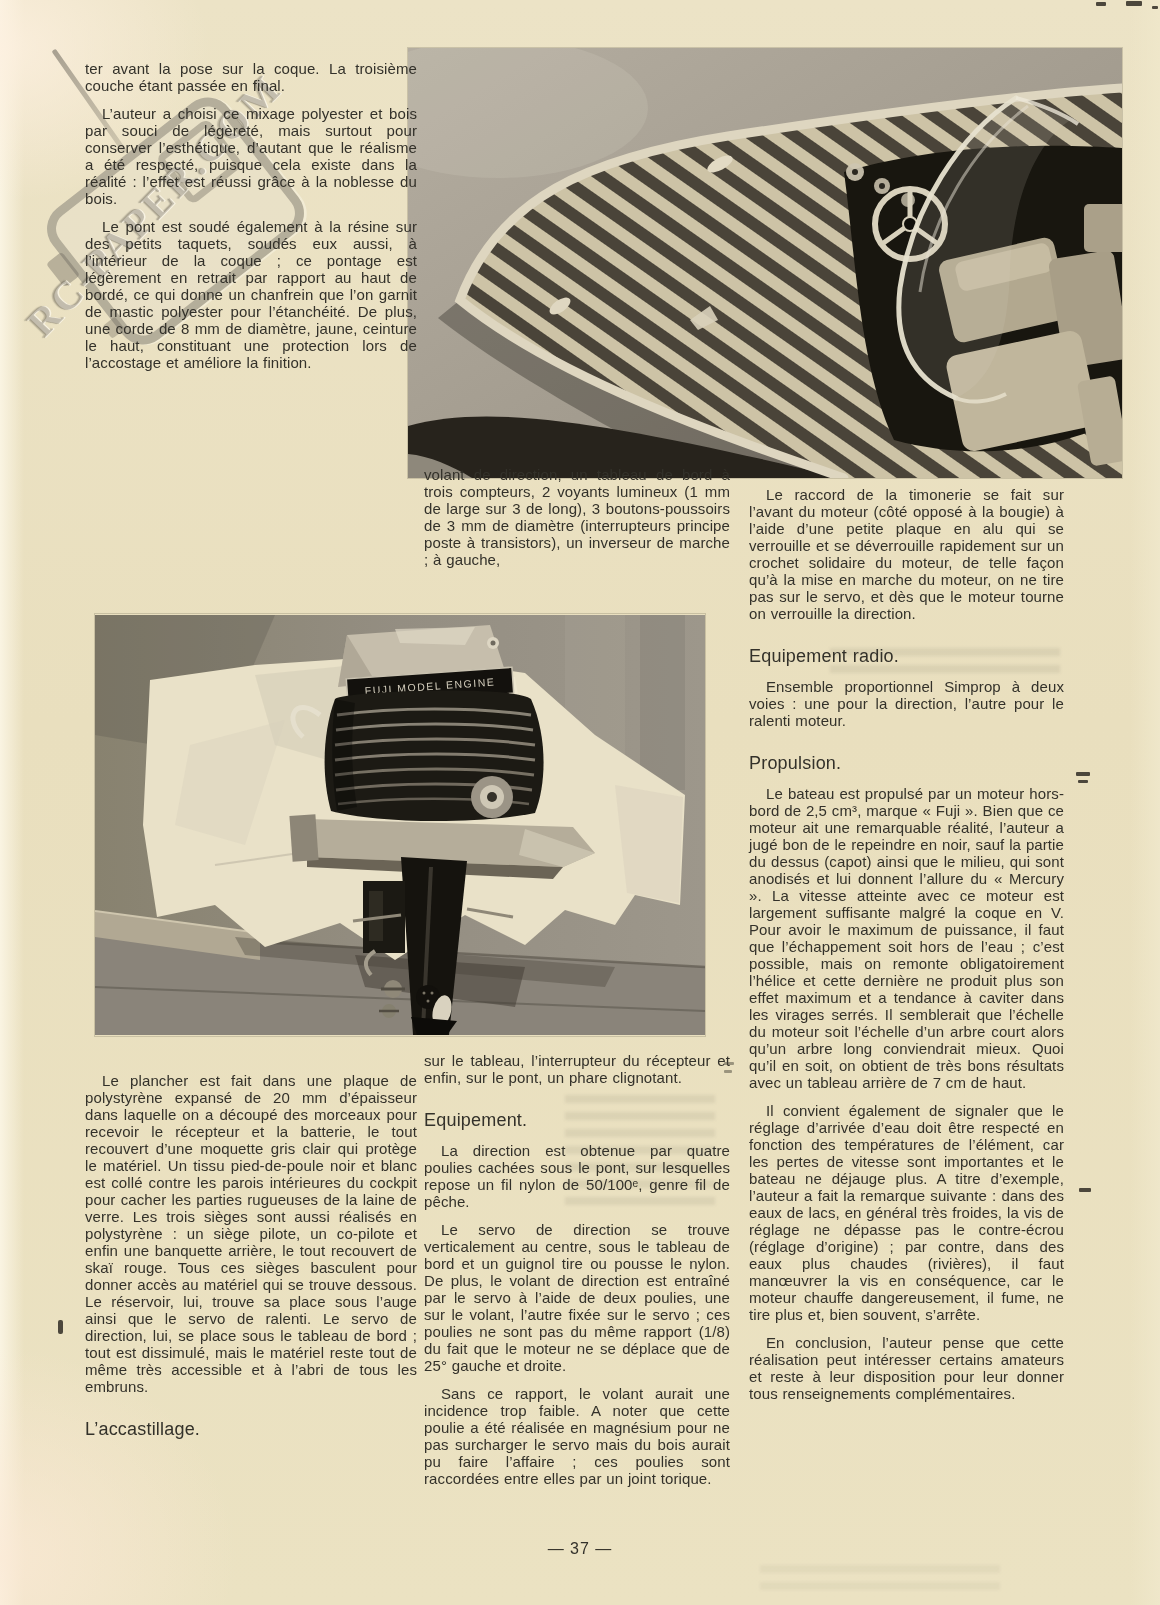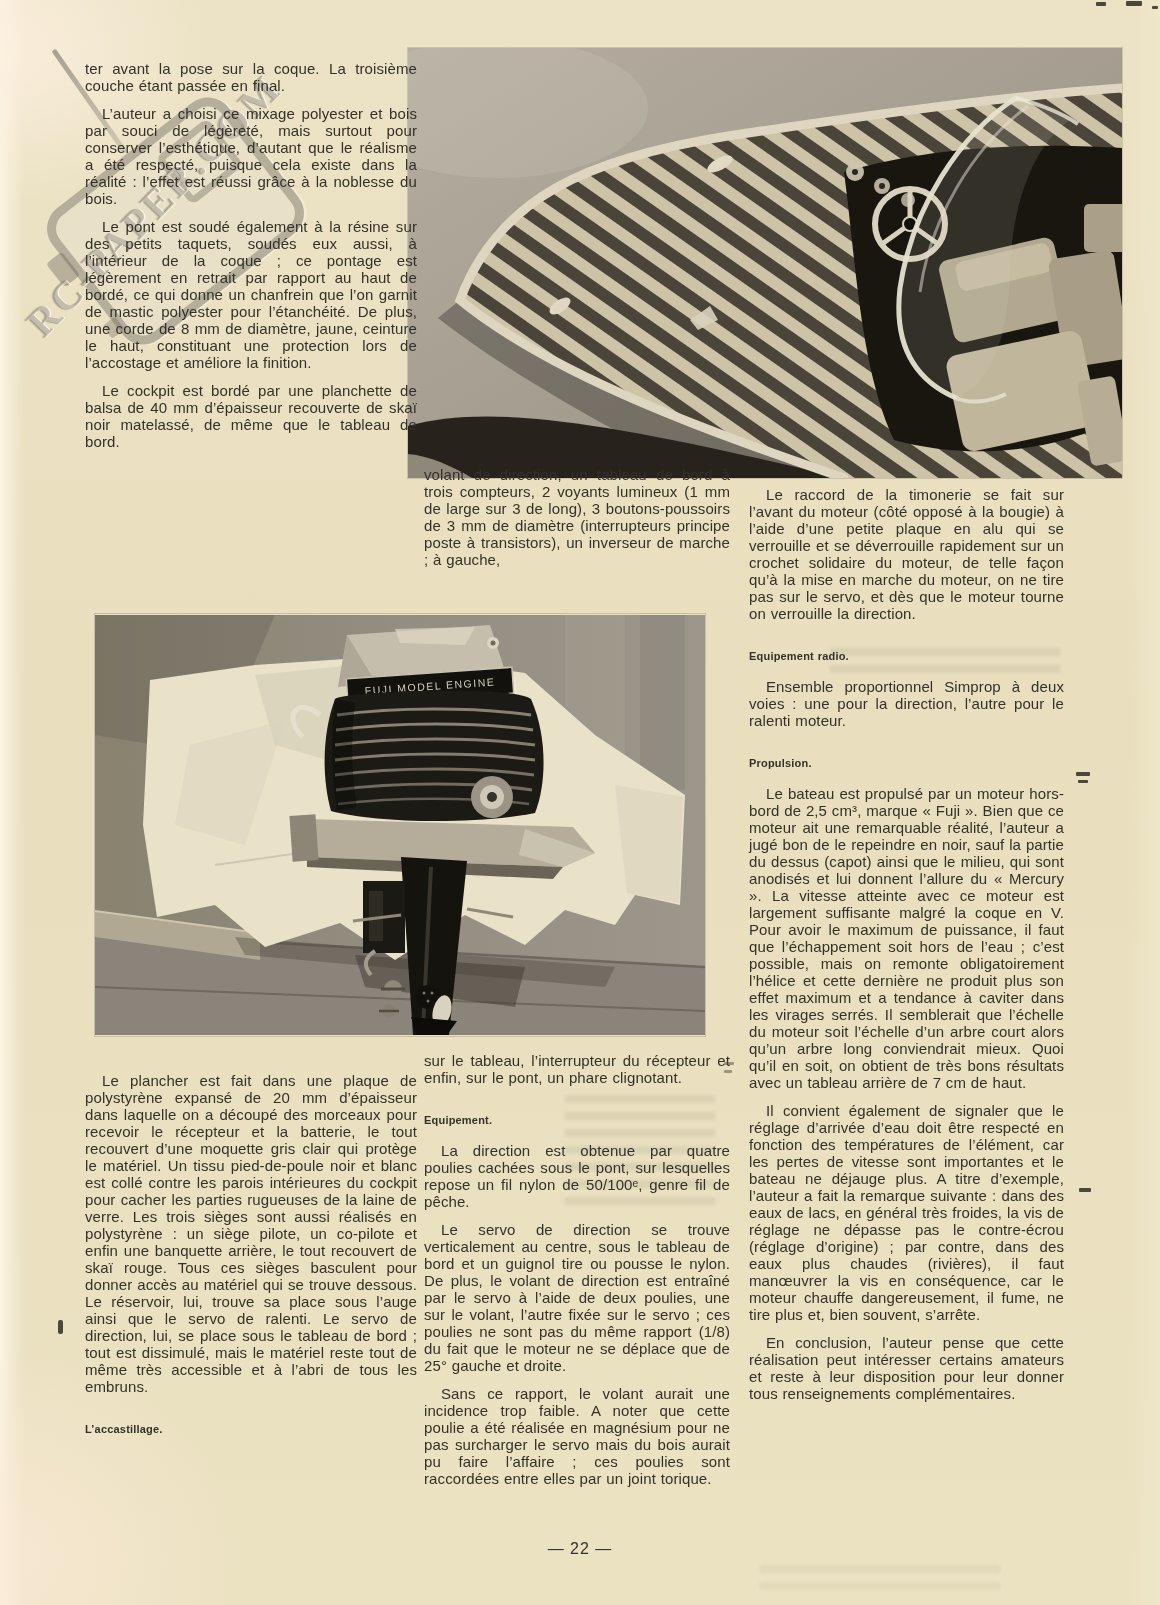--- a/index.html
+++ b/index.html
@@ -11,21 +11,21 @@
       radial-gradient(340px 300px at 0% 97%, rgba(251,233,214,.8), rgba(251,233,214,0) 70%),
       linear-gradient(90deg, #faf4e2 0px, rgba(250,244,226,0) 24px),
       linear-gradient(270deg, #efe7ca 0px, rgba(239,231,202,0) 30px),
       linear-gradient(180deg, #ece3c6 0%, #e9dfbe 45%, #ebe2c2 100%);
   }
   .col{position:absolute;text-align:justify;font-size:15px;line-height:17px;
        letter-spacing:.1px;word-spacing:.5px;z-index:2;}
   .para{margin:0;text-indent:17px;}
   .para + .para{margin-top:11px;}
   .para.flush{text-indent:0;}
-  .heading{margin:26px 0 13px;font-size:11px;font-weight:700;text-indent:0;letter-spacing:.2px;}
+  .heading{margin:26px 0 13px;font-size:18px;font-weight:400;text-indent:0;letter-spacing:.2px;}
   .col1-top{left:85px;top:60px;width:332px;}
   .col2-top{left:424px;top:466px;width:306px;}
   .col3{left:749px;top:486px;width:315px;}
   .col1-bottom{left:85px;top:1072px;width:332px;}
   .col2-bottom{left:424px;top:1052px;width:306px;}
   figure.photo{margin:0;position:absolute;z-index:2;box-shadow:0 0 0 1px rgba(70,64,52,.2);}
   .photo-top{left:408px;top:48px;width:714px;height:430px;}
   .photo-motor{left:95px;top:614px;width:610px;height:422px;}
   .footer{position:absolute;left:380px;top:1540px;width:400px;text-align:center;
           font-size:16px;letter-spacing:1px;z-index:2;}
@@ -116,21 +116,20 @@
     <ellipse cx="152" cy="258" rx="12" ry="6" fill="#dfd7c1" transform="rotate(-35 152 258)"></ellipse>
     <path d="M282,272 L302,258 L310,272 L290,282 Z" fill="#d9d1bb" opacity="0.9"></path>
   </g>
 </svg>
 </figure>
 
 <section class="col col1-top">
     <p class="para flush">ter avant la pose sur la coque. La troisième couche étant passée en final.</p>
     <p class="para">L’auteur a choisi ce mixage polyester et bois par souci de légèreté, mais surtout pour conserver l’esthétique, d’autant que le réalisme a été respecté, puisque cela existe dans la réalité : l’effet est réussi grâce à la noblesse du bois.</p>
     <p class="para">Le pont est soudé également à la résine sur des petits taquets, soudés eux aussi, à l’intérieur de la coque ; ce pontage est légèrement en retrait par rapport au haut de bordé, ce qui donne un chanfrein que l’on garnit de mastic polyester pour l’étanchéité. De plus, une corde de 8 mm de diamètre, jaune, ceinture le haut, constituant une protection lors de l’accostage et améliore la finition.</p>
-    <p class="para">Le cockpit est bordé par une planchette de balsa de 40 mm d’épaisseur recouverte de skaï noir matelassé, de même que le tableau de bord.</p>
   </section>
 <section class="col col2-top">
     <p class="para flush">volant de direction, un tableau de bord à trois compteurs, 2 voyants lumineux (1 mm de large sur 3 de long), 3 boutons-poussoirs de 3 mm de diamètre (interrupteurs principe poste à transistors), un inverseur de marche ; à gauche,</p>
   </section>
 <section class="col col3">
     <p class="para">Le raccord de la timonerie se fait sur l’avant du moteur (côté opposé à la bougie) à l’aide d’une petite plaque en alu qui se verrouille et se déverrouille rapidement sur un crochet solidaire du moteur, de telle façon qu’à la mise en marche du moteur, on ne tire pas sur le servo, et dès que le moteur tourne on verrouille la direction.</p>
     <h3 class="heading">Equipement radio.</h3>
     <p class="para">Ensemble proportionnel Simprop à deux voies : une pour la direction, l’autre pour le ralenti moteur.</p>
     <h3 class="heading">Propulsion.</h3>
     <p class="para">Le bateau est propulsé par un moteur hors-bord de 2,5 cm³, marque « Fuji ». Bien que ce moteur ait une remarquable réalité, l’auteur a jugé bon de le repeindre en noir, sauf la partie du dessus (capot) ainsi que le milieu, qui sont anodisés et lui donnent l’allure du « Mercury ». La vitesse atteinte avec ce moteur est largement suffisante malgré la coque en V. Pour avoir le maximum de puissance, il faut que l’échappement soit hors de l’eau ; c’est possible, mais on remonte obligatoirement l’hélice et cette dernière ne produit plus son effet maximum et a tendance à caviter dans les virages serrés. Il semblerait que l’échelle du moteur soit l’échelle d’un arbre court alors qu’un arbre long conviendrait mieux. Quoi qu’il en soit, on obtient de très bons résultats avec un tableau arrière de 7 cm de haut.</p>
@@ -223,21 +222,21 @@
     <circle cx="333" cy="382" r="12" fill="#12100c"></circle>
     <circle cx="329" cy="378" r="1.5" fill="#7a7466"></circle>
         <circle cx="337" cy="378" r="1.5" fill="#7a7466"></circle>
         <circle cx="333" cy="386" r="1.5" fill="#7a7466"></circle>
     <ellipse cx="347" cy="396" rx="9" ry="16" fill="#d9d2bf" transform="rotate(14 347 396)"></ellipse>
     <polygon points="316,402 362,406 352,420 322,420" fill="#0d0c09"></polygon>
   </g>
 </svg>
 </figure>
 
-<div class="footer">— 22 —</div>
+<div class="footer">— 37 —</div>
 
 <div class="ghost" style="left:565px;top:1095px;width:150px;height:110px;"></div>
 <div class="ghost" style="left:830px;top:648px;width:230px;height:34px;"></div>
 <div class="ghost" style="left:760px;top:1565px;width:240px;height:30px;opacity:.6;"></div>
 <div class="speck" style="left:1096px;top:2px;width:10px;height:4px;"></div>
 <div class="speck" style="left:1126px;top:1px;width:16px;height:5px;"></div>
 <div class="speck" style="left:1152px;top:6px;width:6px;height:3px;"></div>
 <div class="speck" style="left:1076px;top:772px;width:14px;height:4px;"></div>
 <div class="speck" style="left:1078px;top:780px;width:10px;height:3px;"></div>
 <div class="speck" style="left:1079px;top:1188px;width:12px;height:4px;"></div>

